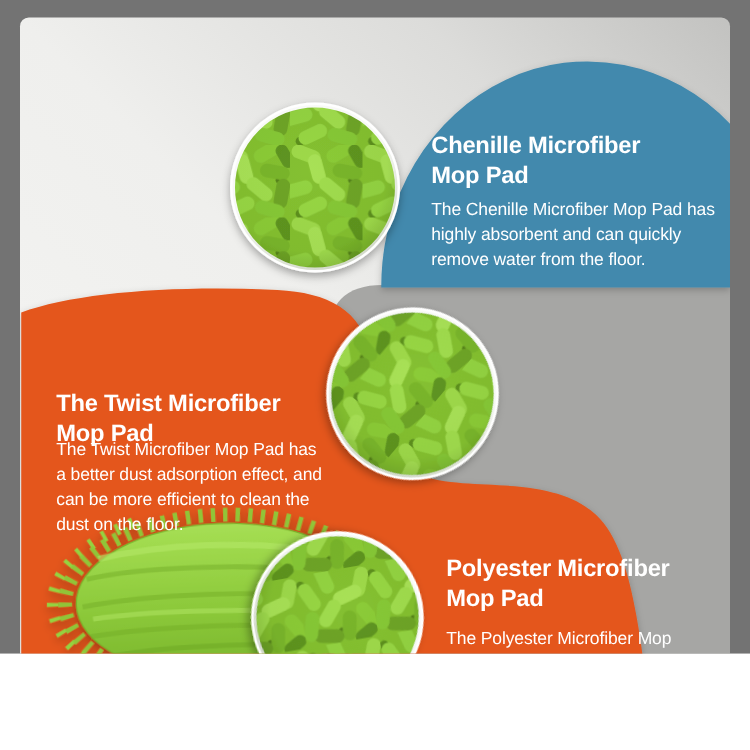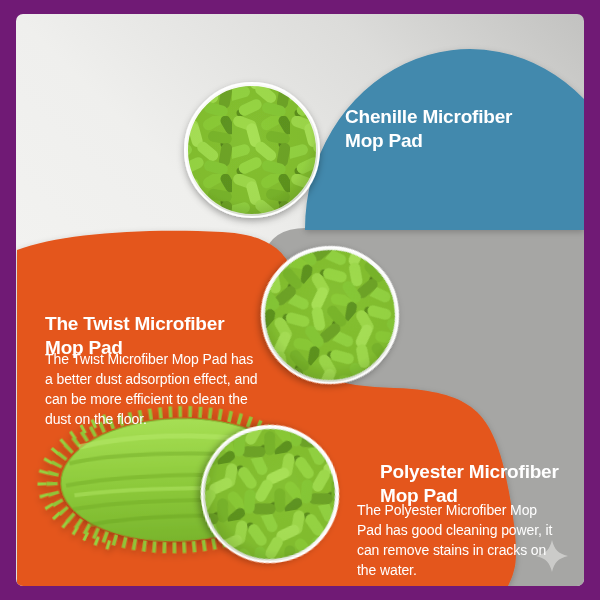--- a/index.html
+++ b/index.html
@@ -1,26 +1,26 @@
 <!DOCTYPE html>
 <html><head>
 <meta charset="utf-8">
 <style>
   html,body{margin:0;padding:0;background:#ffffff;}
   body{font-family:"Liberation Sans","DejaVu Sans",sans-serif;}
-  .stage{position:relative;width:600px;height:600px;background:#701a75;overflow:hidden;}
+  .stage{position:relative;width:600px;height:523px;background:#737373;overflow:hidden;}
   .stage svg{position:absolute;left:0;top:0;}
   .txt{position:absolute;color:#ffffff;white-space:pre;}
   .txt h2{margin:0;font-size:19px;line-height:24px;font-weight:700;letter-spacing:-0.2px;}
   .txt p{margin:0;font-size:14px;line-height:20px;letter-spacing:-0.1px;}
   .panel-chenille-title{left:345px;top:69px;}
   .panel-chenille-body{left:345px;top:121px;}
   .panel-twist-title{left:45px;top:276px;}
   .panel-twist-body{left:45px;top:313px;}
-  .panel-polyester-title{left:357px;top:424px;margin-left:23px;}
+  .panel-polyester-title{left:357px;top:408px;}
   .panel-polyester-body{left:357px;top:464px;}
 </style>
 </head>
 <body>
 
 <div class="stage">
 
 <svg width="600" height="600" viewBox="0 0 600 600">
   <defs>
     <linearGradient id="bgGrad" x1="0" y1="1" x2="1" y2="0">
@@ -116,20 +116,25 @@
     </g>
 
     <path d="M552 540 C554.5 550 558 553.5 568 556 C558 558.5 554.5 562 552 572 C549.5 562 546 558.5 536 556 C546 553.5 549.5 550 552 540 Z" fill="#cbcbc9"></path>
   </g>
 </svg>
 
   <div class="txt panel-chenille-title">
     <h2>Chenille Microfiber
 Mop Pad</h2>
   </div>
+  <div class="txt panel-chenille-body">
+    <p>The Chenille Microfiber Mop Pad has
+highly absorbent and can quickly
+remove water from the floor.</p>
+  </div>
 
   <div class="txt panel-twist-title">
     <h2>The Twist Microfiber
 Mop Pad</h2>
   </div>
   <div class="txt panel-twist-body">
     <p>The Twist Microfiber Mop Pad has
 a better dust adsorption effect, and
 can be more efficient to clean the
 dust on the floor.</p>

